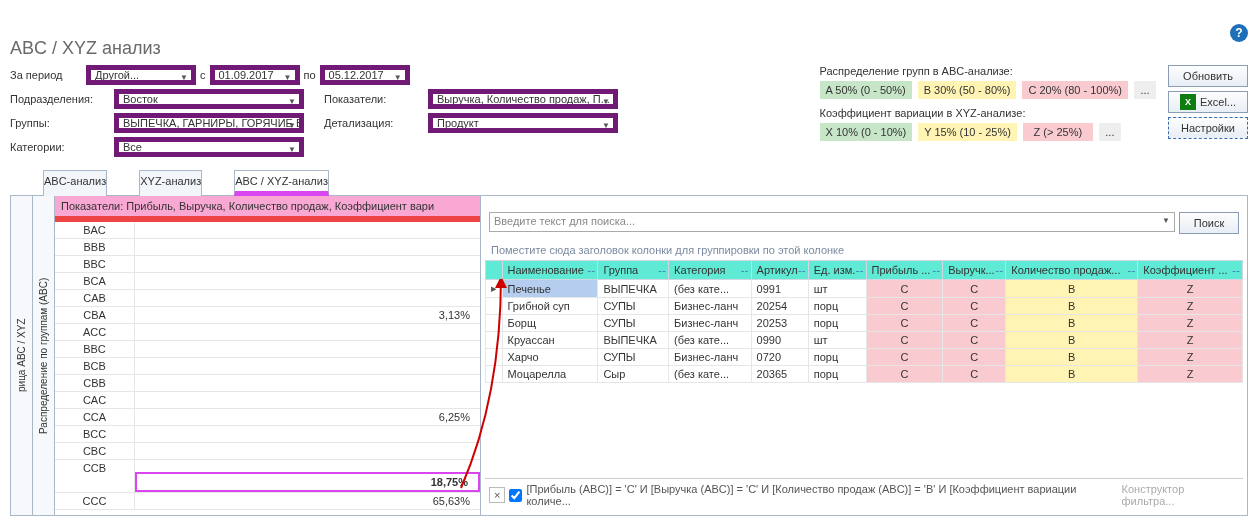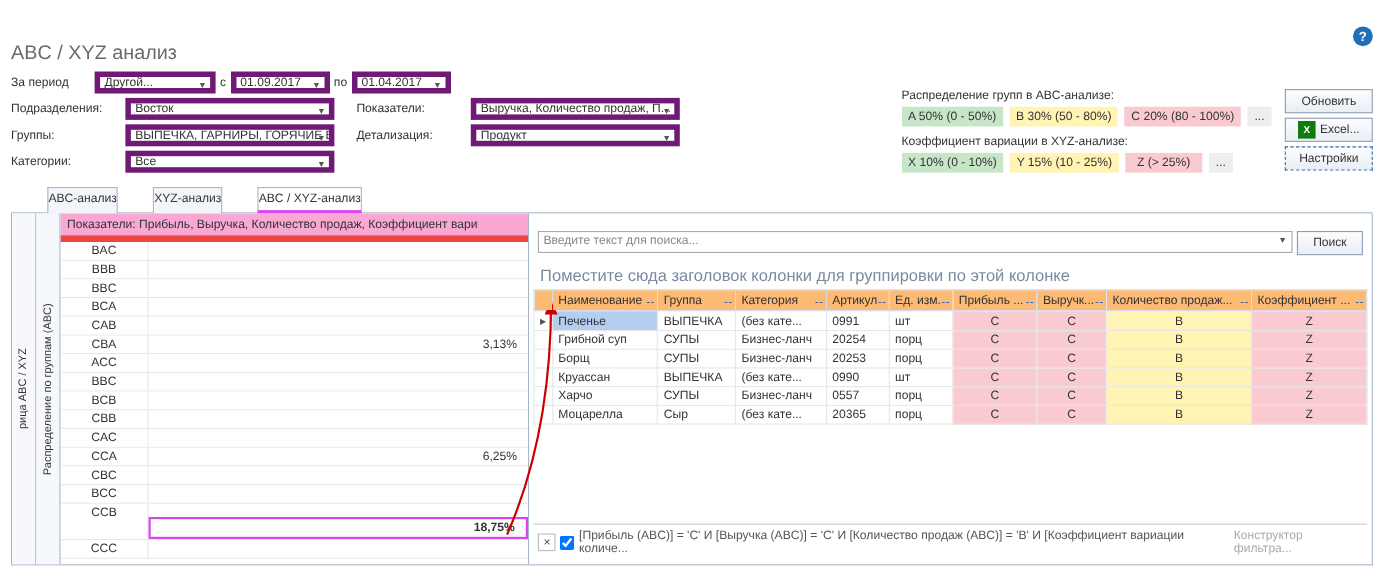--- a/index.html
+++ b/index.html
@@ -16,70 +16,70 @@
 .legend-row { display: flex; gap: 6px; align-items: center; margin-bottom: 4px; }
 .legend-label { width: 235px; text-align: left; }
 .legend-cell { padding: 3px 6px; border: 0; min-width: 70px; text-align: center; font-size: 11px; }
 .bg-a { background: #c7e6c8; } .bg-b { background: #fff4b4; } .bg-c { background: #f9cbd0; } .bg-more { background: #eee; width: 22px; min-width: 22px; cursor: pointer; }
 .btn { border: 1px solid #8a9db5; background: linear-gradient(#fdfdfd, #e8eef6); padding: 3px 10px; min-width: 80px; text-align: center; cursor: pointer; height: 22px; display: flex; align-items: center; justify-content: center; gap: 4px; }
 .btn.active { border: 1px dashed #3a6db1; }
 .right-col { display: flex; flex-direction: column; gap: 4px; align-items: flex-end; }
 .excel-icon { width: 16px; height: 16px; background: #107c10; color: #fff; font-size: 9px; display: flex; align-items: center; justify-content: center; font-weight: bold; }
 .tabs { display: flex; border-bottom: 1px solid #a9b8c9; margin-top: 8px; }
 .tab { padding: 4px 0; border: 1px solid #a9b8c9; border-bottom: none; margin-right: -1px; background: #f2f6fb; cursor: pointer; position: relative; top: 1px; margin-left: 33px; }
-.tab.active { background: #fff; border-bottom: 3px solid #d946ef; }
+.tab.active { background: #fff; border-bottom: 5px solid #d946ef; }
 .panel { display: flex; border: 1px solid #a9b8c9; border-top: none; height: 320px; }
 .left-grid { width: 470px; border-right: 1px solid #a9b8c9; display: flex; }
 .vtab { width: 22px; writing-mode: vertical-rl; transform: rotate(180deg); display: flex; align-items: center; justify-content: center; border-left: 1px solid #a9b8c9; font-size: 10px; padding: 4px 2px; background: #f6f8fb; white-space: nowrap; overflow: hidden; }
 .grid-body { flex: 1; overflow: auto; position: relative; }
 .grid-header { font-weight: normal; border-bottom: 6px solid #ef4444; padding: 4px 6px; background: #f9a8d4; white-space: nowrap; overflow: hidden; }
 .grid-row { display: flex; border-bottom: 1px solid #e6e6e6; }
 .grid-row:nth-child(odd) .col-code, .grid-row:nth-child(odd) .col-val { background: #fff; }
 .col-code { width: 80px; padding: 2px 6px; border-right: 1px solid #e6e6e6; text-align: center; }
 .col-val { flex: 1; text-align: right; padding: 2px 10px; }
 .highlight-ccb .col-val { border: 2px solid #d946ef; font-weight: bold; margin-top: 12px; }
 .right-grid { flex: 1; display: flex; flex-direction: column; padding: 4px; position: relative; }
 .search-row { display: flex; gap: 4px; margin: 12px 4px 6px 4px; }
 .search-input { flex: 1; border: 1px solid #aaa; padding: 2px 4px; height: 20px; color: #888; position: relative; }
 .search-input::after { content: "▼"; position: absolute; right: 4px; top: 3px; font-size: 8px; color: #555; }
-.group-hint { color: #7a8aa0; padding: 4px 6px; font-size: 15px; }
+.group-hint { color: #7a8aa0; padding: 4px 6px; font-size: 11px; }
 .data-table { border-collapse: collapse; width: 100%; }
-.data-table th { border: 1px solid #d0d7e0; background: #fdba74; padding: 3px 5px; font-weight: normal; text-align: left; font-size: 11px; position: relative; white-space: nowrap; }
+.data-table th { border: 1px solid #d0d7e0; background: #5eead4; padding: 3px 5px; font-weight: normal; text-align: left; font-size: 11px; position: relative; white-space: nowrap; }
 .filter-glyph { color: #3a6db1; position: absolute; right: 2px; top: 3px; font-size: 9px; }
 .data-table td { border: 1px solid #e6e6e6; padding: 2px 5px; font-size: 11px; white-space: nowrap; }
 .cell-c { background: #f9cbd0; text-align: center; }
 .cell-b { background: #fff4b4; text-align: center; }
 .cell-z { background: #f9cbd0; text-align: center; }
 .row-sel td:nth-child(2) { background: #b5cef0; }
 .row-marker { width: 10px; padding: 0; text-align: center; color: #555; }
 .footer-row { border-top: 1px solid #ccc; padding: 4px; display: flex; align-items: center; gap: 4px; font-size: 11px; margin-top: auto; color: #555; }
 .footer-row .ellipsis { border: 1px solid #bbb; padding: 1px 4px; cursor: pointer; }
 .footer-builder { color: #aaa; margin-left: auto; }
 .main-left { flex: 1; }
-.top-area { display: flex; justify-content: space-between; align-items: flex-end; }
+.top-area { display: flex; justify-content: space-between; }
 .arrow-svg { position: absolute; left: -30px; top: 60px; pointer-events: none; }
 </style>
 </head>
 <body>
 
 <div class="container">
   <div class="header">
     <h1>ABC / XYZ анализ</h1>
     <div class="help-icon">?</div>
   </div>
 
   <div class="top-area">
     <div class="main-left">
       <div class="filter-group">
         <span class="label" style="width:72px">За период</span>
         <div class="select w110">Другой...</div>
         <span>с</span>
         <div class="select w90">01.09.2017</div>
         <span>по</span>
-        <div class="select w90">01.04.2017</div>
+        <div class="select w90">05.12.2017</div>
       </div>
       <div style="display:flex; gap:20px">
         <div>
           <div class="filter-group">
             <span class="label">Подразделения:</span>
             <div class="select w190">Восток</div>
           </div>
           <div class="filter-group">
             <span class="label">Группы:</span>
             <div class="select w190">ВЫПЕЧКА, ГАРНИРЫ, ГОРЯЧИЕ Б...</div>
@@ -193,33 +193,34 @@
             </div>
             <div class="grid-row">
               <div class="col-code">CAC</div>
               <div class="col-val"></div>
             </div>
             <div class="grid-row">
               <div class="col-code">CCA</div>
               <div class="col-val">6,25%</div>
             </div>
             <div class="grid-row">
+              <div class="col-code">BCC</div>
+              <div class="col-val"></div>
+            </div>
+            <div class="grid-row">
               <div class="col-code">CBC</div>
-              <div class="col-val"></div>
-            </div>
-            <div class="grid-row">
-              <div class="col-code">BCC</div>
               <div class="col-val"></div>
             </div>
             <div class="grid-row highlight-ccb">
               <div class="col-code">CCB</div>
               <div class="col-val">18,75%</div>
             </div>
             <div class="grid-row">
               <div class="col-code">CCC</div>
+              <div class="col-val">65,63%</div>
             </div>
           </div>
       </div>
     </div>
 
     <div class="right-grid">
       <svg class="arrow-svg" width="60" height="250">
         <defs>
             <marker id="ah" markerWidth="8" markerHeight="8" refX="6" refY="3" orient="auto">
               <path d="M0,0 L6,3 L0,6 Z" fill="#cc0000"></path>
@@ -298,21 +299,21 @@
               <td class="cell-c">C</td>
               <td class="cell-c">C</td>
               <td class="cell-b">B</td>
               <td class="cell-z">Z</td>
             </tr>
             <tr>
               <td class="row-marker"></td>
               <td>Харчо</td>
               <td>СУПЫ</td>
               <td>Бизнес-ланч</td>
-              <td>0557</td>
+              <td>0720</td>
               <td>порц</td>
               <td class="cell-c">C</td>
               <td class="cell-c">C</td>
               <td class="cell-b">B</td>
               <td class="cell-z">Z</td>
             </tr>
             <tr>
               <td class="row-marker"></td>
               <td>Моцарелла</td>
               <td>Сыр</td>

